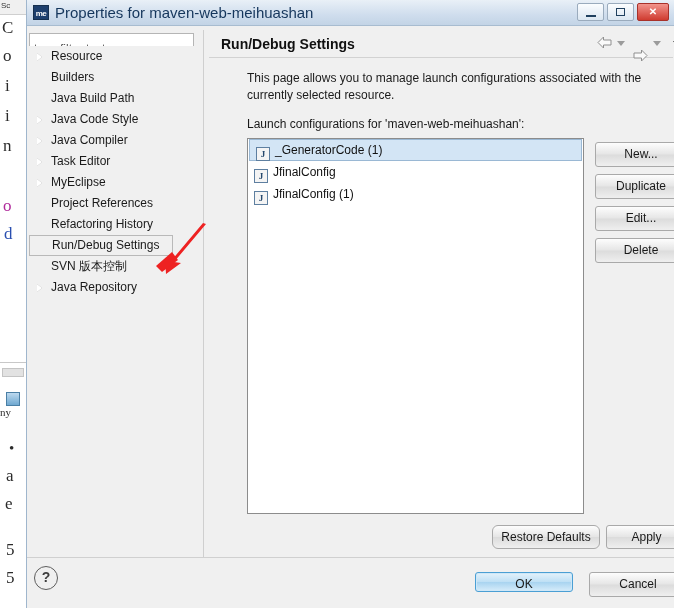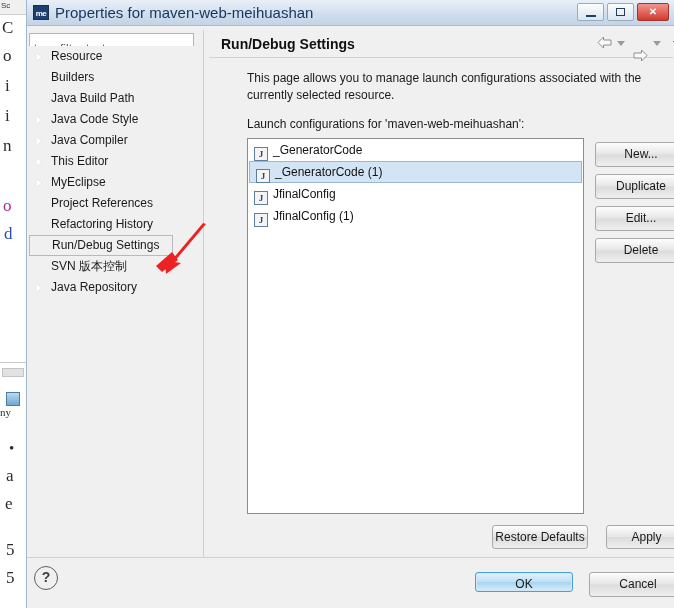--- a/index.html
+++ b/index.html
@@ -311,21 +311,21 @@
   .botbtn {
     position: absolute;
     border: 1px solid #a9a9a9;
     border-radius: 3px;
     background: linear-gradient(#fdfdfd, #e6e6e6 48%, #dcdcdc 52%, #efefef);
     font-size: 12px;
     color: #1a1a1a;
     text-align: center;
     box-sizing: border-box;
   }
-  #btn-restore { left: 465px; top: 525px; width: 96px; height: 24px; line-height: 22px; }
+  #btn-restore { left: 465px; top: 525px; width: 108px; height: 24px; line-height: 22px; border-radius: 6px; }
   #btn-apply   { left: 579px; top: 525px; width: 81px;  height: 24px; line-height: 22px; }
 
   #footer-rule {
     position: absolute;
     left: 0; top: 557px;
     width: 648px; height: 1px;
     background: #d0d0d0;
   }
 
   #help-icon {
@@ -402,21 +402,21 @@
   <div id="filter-box">
     <input type="text" value="" placeholder="type filter text" style="">
   </div>
 
   <div id="tree-panel">
     <div class="tree-item"><span class="twisty"></span><span>Resource</span></div>
     <div class="tree-item"><span>Builders</span></div>
     <div class="tree-item"><span>Java Build Path</span></div>
     <div class="tree-item"><span class="twisty"></span><span>Java Code Style</span></div>
     <div class="tree-item"><span class="twisty"></span><span>Java Compiler</span></div>
-    <div class="tree-item"><span class="twisty"></span><span>This Editor</span></div>
+    <div class="tree-item"><span class="twisty"></span><span>Task Editor</span></div>
     <div class="tree-item"><span class="twisty"></span><span>MyEclipse</span></div>
     <div class="tree-item"><span>Project References</span></div>
     <div class="tree-item"><span>Refactoring History</span></div>
     <div class="tree-item selected"><span>Run/Debug Settings</span></div>
     <div class="tree-item"><span>SVN 版本控制</span></div>
     <div class="tree-item"><span class="twisty"></span><span>Java Repository</span></div>
   </div>
 
   <div id="panel-sep"></div>
 
@@ -440,23 +440,20 @@
       <div class="caret"></div>
     </div>
   <div class="navline" style="left:646px; top:41px;">
       <div class="caret dark"></div>
     </div>
 
   <div id="desc">This page allows you to manage launch configurations associated with the currently selected resource.</div>
   <div id="list-label">Launch configurations for 'maven-web-meihuashan':</div>
 
   <div id="config-list">
-    <div class="cfg-row">
-      <span class="cfg-icon">J</span><span>_GeneratorCode</span>
-    </div>
     <div class="cfg-row selected">
       <span class="cfg-icon">J</span><span>_GeneratorCode (1)</span>
     </div>
     <div class="cfg-row">
       <span class="cfg-icon">J</span><span>JfinalConfig</span>
     </div>
     <div class="cfg-row">
       <span class="cfg-icon">J</span><span>JfinalConfig (1)</span>
     </div>
   </div>

